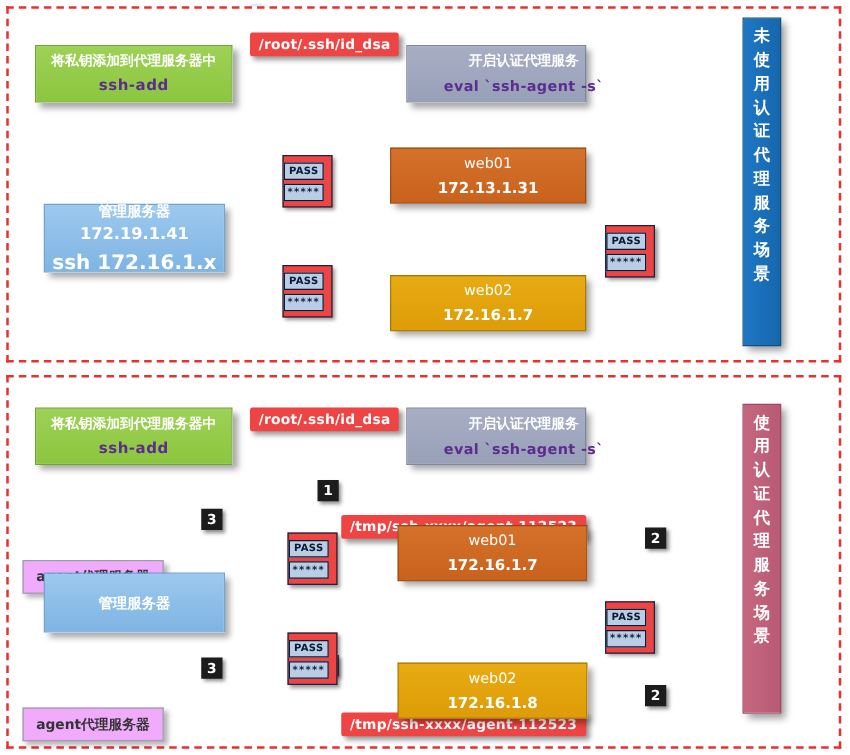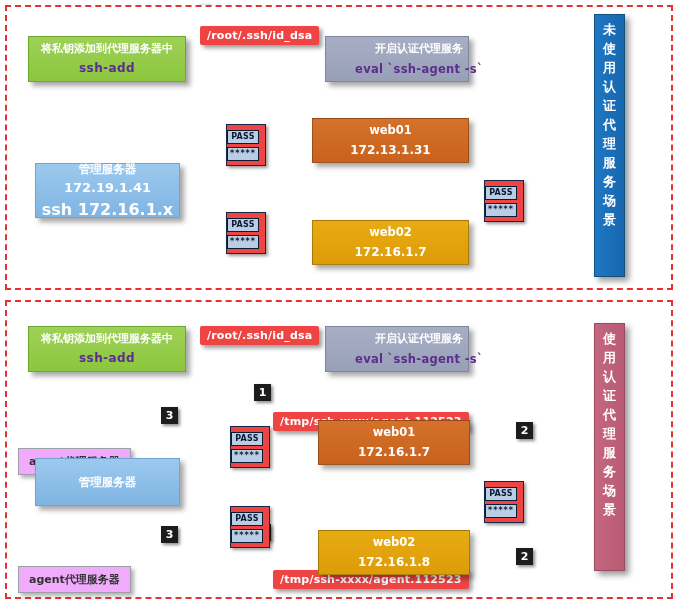--- a/index.html
+++ b/index.html
@@ -22,21 +22,21 @@
   .gray-box{background:linear-gradient(#a7aec4,#98a0b8);border:1px solid #7f879e;padding-left:44px;}
   .gray-box .l1{color:#ffffff;font-size:11px;font-weight:bold;}
   .gray-box .l2{color:#5b2d8e;font-size:11.5px;font-weight:bold;margin-top:6px;letter-spacing:.3px;}
 
   .blue-box{background:linear-gradient(#9cc9ee,#7fb4e3);border:1px solid #6fa4d4;}
   .blue-box .l1{color:#ffffff;font-size:11.5px;font-weight:bold;}
   .blue-box .l2{color:#ffffff;font-size:13px;font-weight:bold;margin-top:4px;}
   .blue-box .l3{color:#ffffff;font-size:16px;font-weight:bold;margin-top:4px;}
 
   .web-box{border:1px solid rgba(0,0,0,.25);}
-  .web-box .l1{color:#ffffff;font-size:11.5px;font-weight:bold;}
+  .web-box .l1{color:#ffffff;font-size:11.5px;font-weight:normal;}
   .web-box .l2{color:#ffffff;font-size:12px;font-weight:bold;margin-top:6px;}
   .web-orange{background:linear-gradient(#d4712a,#c9621c);}
   .web-gold{background:linear-gradient(#e8ab12,#dd9c08);}
 
   
   .tag{position:absolute;background:#ef4444;color:#fff;font-size:11px;font-weight:bold;
        padding:3px 7px;border-radius:2px;white-space:nowrap;box-shadow:3px 3px 4px rgba(0,0,0,.4);letter-spacing:.2px;}
 
   
   .wlabel{position:absolute;background:#f0abfc;border:1px solid #9aa0a6;color:#333;font-size:11px;font-weight:bold;

